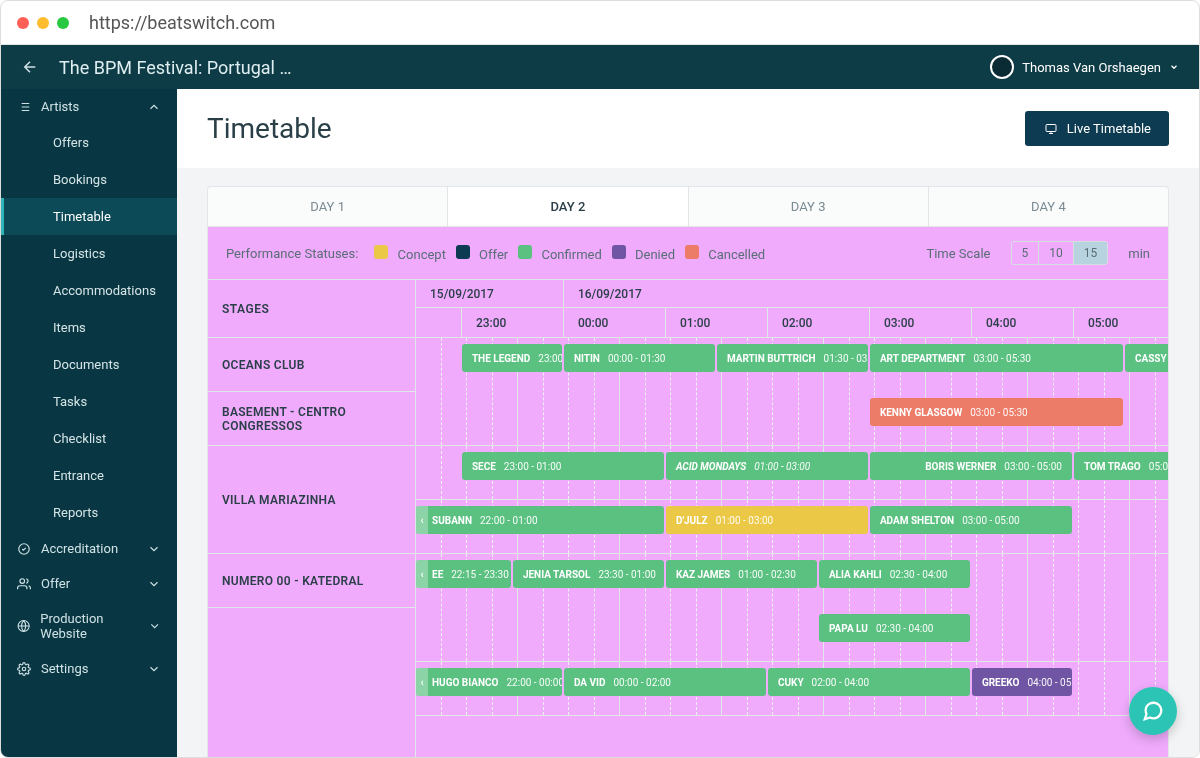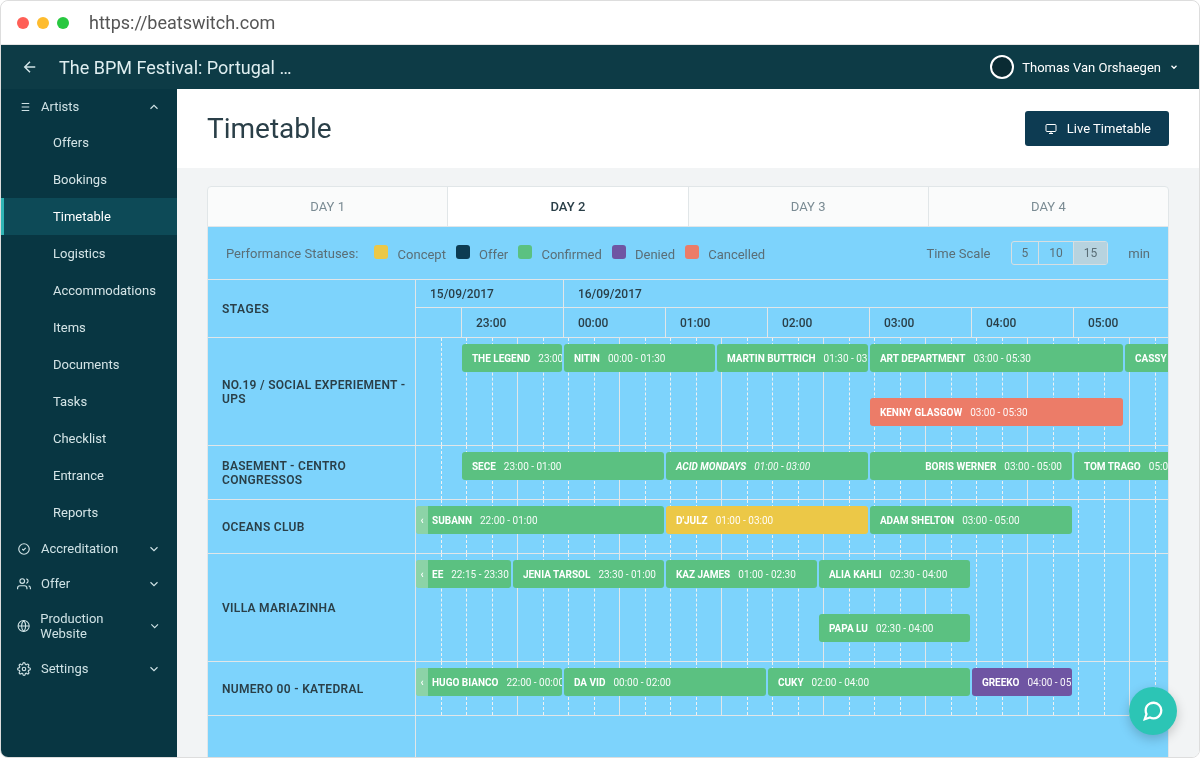--- a/index.html
+++ b/index.html
@@ -41,21 +41,21 @@
 
 .content-pad { padding:18px 30px 0 30px; flex:1; display:flex; flex-direction:column; overflow:hidden; }
 
 
 .day-tabs { display:flex; border:1px solid #e1e6e8; border-radius:4px 4px 0 0; background:#fafbfb; }
 .day-tab { flex:1; text-align:center; padding:12px 0; font-size:13px; color:#7a8b93; cursor:pointer; border-right:1px solid #e1e6e8; }
 .day-tab:last-child { border-right:none; }
 .day-tab.active { background:#fff; color:#2a3f48; font-weight:500; }
 
 
-.card { background:#7dd3fc; border:1px solid #e1e6e8; border-top:none; flex:1; display:flex; flex-direction:column; overflow:hidden; }
+.card { background:#f0abfc; border:1px solid #e1e6e8; border-top:none; flex:1; display:flex; flex-direction:column; overflow:hidden; }
 .legend-row { display:flex; align-items:center; justify-content:space-between; padding:14px 18px; font-size:13px; color:#5a6e76; }
 .legend { display:flex; align-items:center; gap:6px; flex-wrap:wrap; }
 .swatch { width:14px; height:14px; border-radius:3px; display:inline-block; margin-left:10px; }
 .scale { display:flex; align-items:center; gap:20px; }
 .scale-btns { display:flex; border:1px solid #d7dee1; border-radius:3px; overflow:hidden; }
 .scale-btns span { padding:4px 10px; cursor:pointer; border-right:1px solid #d7dee1; font-size:12px; color:#5a6e76; }
 .scale-btns span:last-child { border-right:none; }
 .scale-btns span.active { background:#b7d3df; }
 
 
@@ -229,23 +229,22 @@
                 <span>10</span>
                 <span class="active">15</span>
               </span>
             <span>min</span>
           </div>
         </div>
 
         <div class="timetable">
           <div class="stage-col" id="stage-col">
             <div class="header-cell">STAGES</div>
-          <div class="stage-row" style="height: 108px;">NO.19 / SOCIAL EXPERIEMENT - UPS</div>
+              <div class="stage-row" style="height: 54px;">OCEANS CLUB</div>
               <div class="stage-row" style="height: 54px;">BASEMENT - CENTRO CONGRESSOS</div>
-              <div class="stage-row" style="height: 54px;">OCEANS CLUB</div>
               <div class="stage-row" style="height: 108px;">VILLA MARIAZINHA</div>
               <div class="stage-row" style="height: 54px;">NUMERO 00 - KATEDRAL</div>
             </div>
           <div class="grid-scroll">
             <div class="grid-inner" id="grid-inner" style="width: 816px;">
                 <div class="date-row">
                   <div class="date-cell" style="width:147.89999999999992px">15/09/2017</div>
                   <div class="date-cell" style="width:612px">16/09/2017</div>
                 </div>
                 <div class="hour-row">

